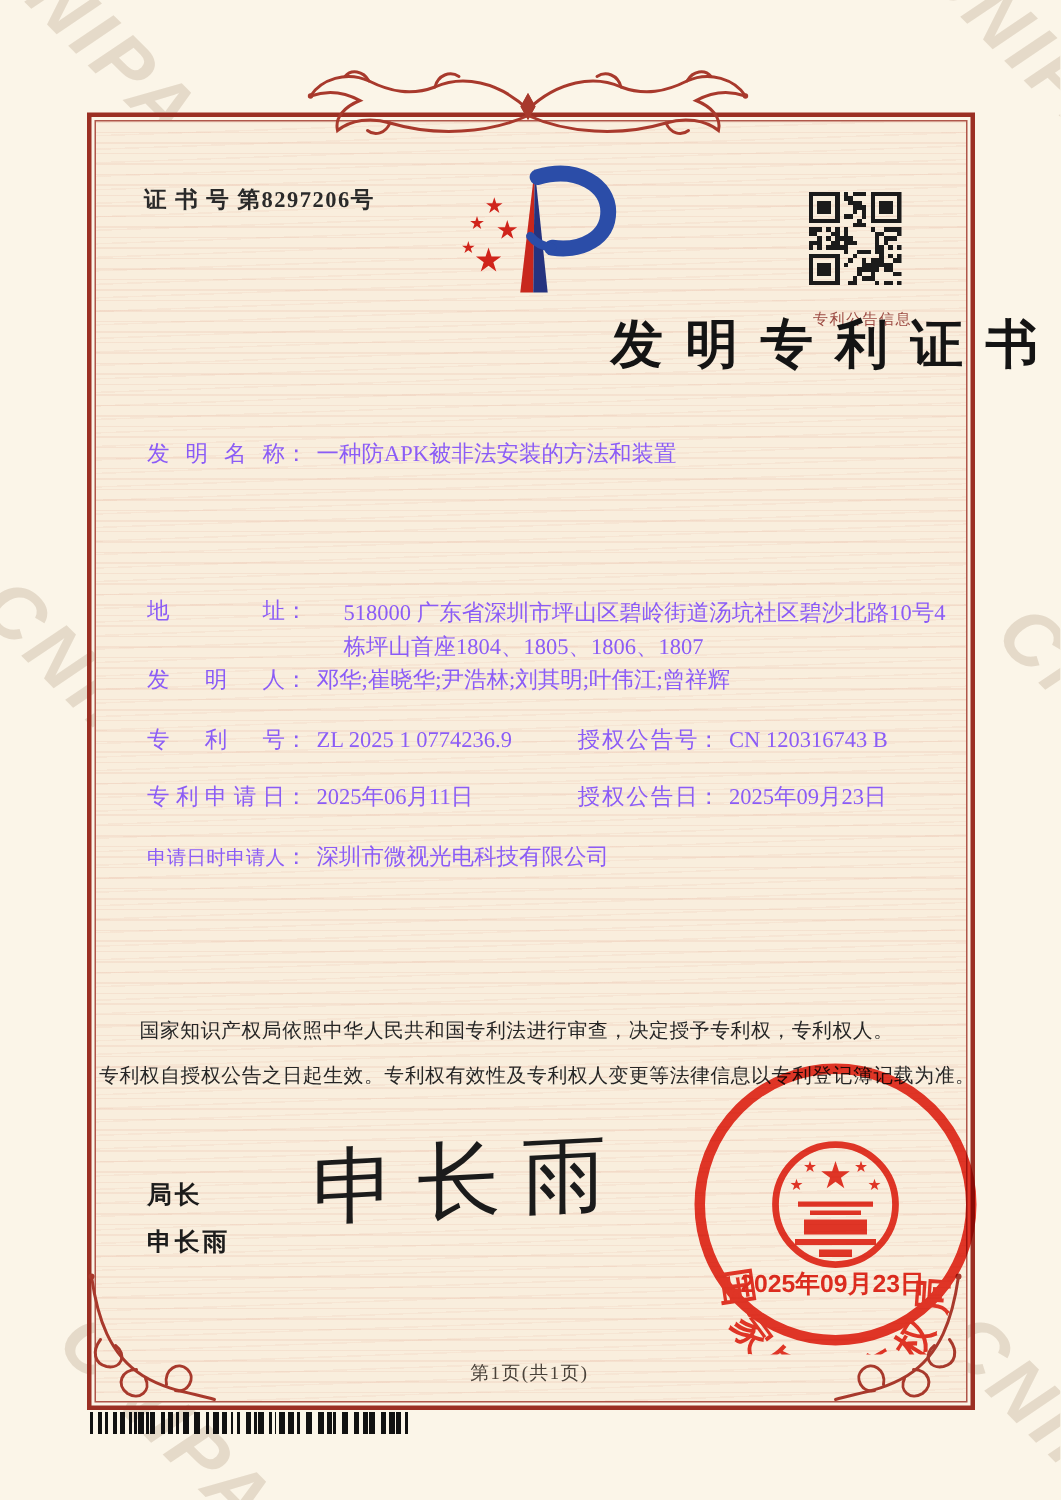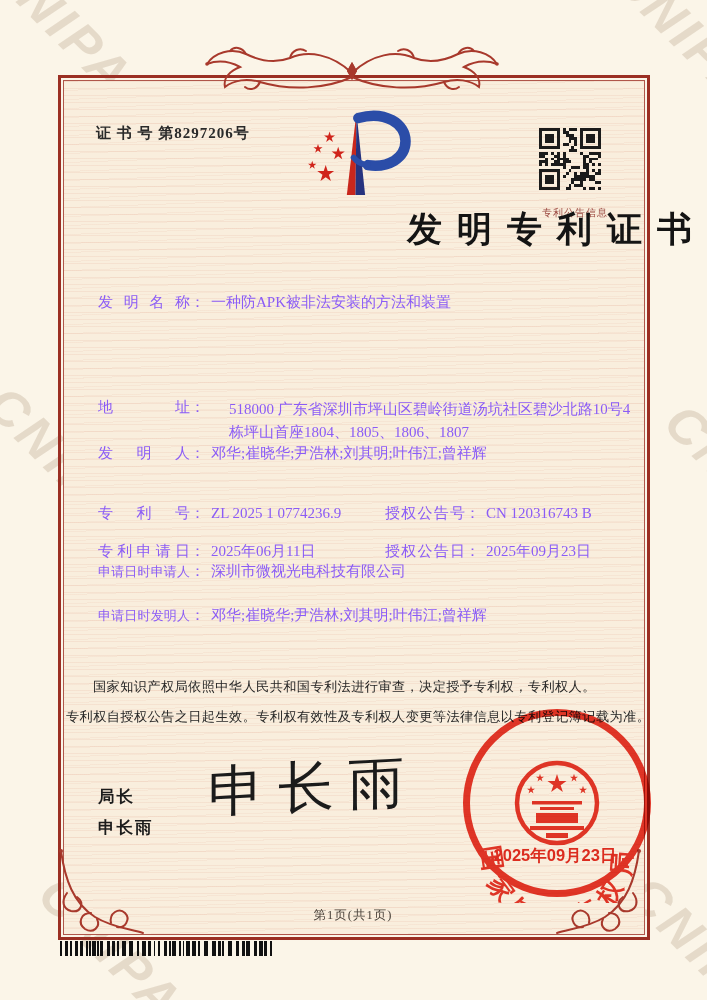--- a/index.html
+++ b/index.html
@@ -24,21 +24,21 @@
   .certno{position:absolute;z-index:2;left:96px;top:124px;font-size:15px;letter-spacing:1px;color:#2a2a2a;font-weight:bold;}
   .logo{position:absolute;z-index:2;left:293px;top:110px;}
   .qrbox{position:absolute;z-index:2;left:539px;top:128px;width:62px;height:62px;}
   .qrcap{position:absolute;z-index:2;left:520px;top:206px;width:110px;text-align:center;
          font-size:10px;letter-spacing:1px;color:#9c4a42;}
   .title{position:absolute;z-index:2;left:0;top:206px;width:707px;margin:0;text-align:right;
          font-size:35px;font-weight:700;letter-spacing:15px;text-indent:15px;color:#141414;}
   .row{position:absolute;z-index:2;left:98px;font-size:15px;color:#8b5cf6;white-space:nowrap;}
   .fl{display:inline-block;width:92px;text-align:justify;text-align-last:justify;}
   .fl-long{font-size:13px;}
-  .fl-p2{width:80px;margin-top:20px;}
+  .fl-p2{width:80px;}
   .fc{display:inline-block;}
   .fv{margin-left:6px;}
   .pair{display:inline-block;}
   .p1{width:287px;}
   .addr-val{display:inline-block;width:408px;white-space:normal;vertical-align:top;line-height:23px;margin-left:24px;}
   .stmt{position:absolute;z-index:2;left:66px;top:672px;font-size:13.2px;letter-spacing:0.4px;
         color:#262626;line-height:30px;white-space:nowrap;}
   .sline1{padding-left:27px;}
   .sg-title{position:absolute;z-index:2;left:98px;top:786px;font-size:16.5px;font-weight:700;
             color:#1c1c1c;font-family:"Liberation Sans","DejaVu Sans",sans-serif;letter-spacing:2px;}
@@ -147,23 +147,20 @@
       <span class="fl">专利申请日</span><span class="fc">：</span><span class="fv">2025年06月11日</span>
     </span><span class="pair">
       <span class="fl fl-p2">授权公告日</span><span class="fc">：</span><span class="fv">2025年09月23日</span>
     </span>
   </div>
 
   <div class="row" style="top:562px">
     <span class="fl fl-long">申请日时申请人</span><span class="fc">：</span><span class="fv">深圳市微视光电科技有限公司</span>
   </div>
 
-  <div class="row" style="top:606px">
-    <span class="fl fl-long">申请日时发明人</span><span class="fc">：</span><span class="fv">邓华;崔晓华;尹浩林;刘其明;叶伟江;曾祥辉</span>
-  </div>
 
   <div class="stmt">
     <div class="sline sline1">国家知识产权局依照中华人民共和国专利法进行审查，决定授予专利权，专利权人。</div>
     <div class="sline">专利权自授权公告之日起生效。专利权有效性及专利权人变更等法律信息以专利登记簿记载为准。</div>
   </div>
 
   <div class="sg-title">局长</div>
   <div class="sg-name">申长雨</div>
   <div class="sg-script">申长雨</div>
 

